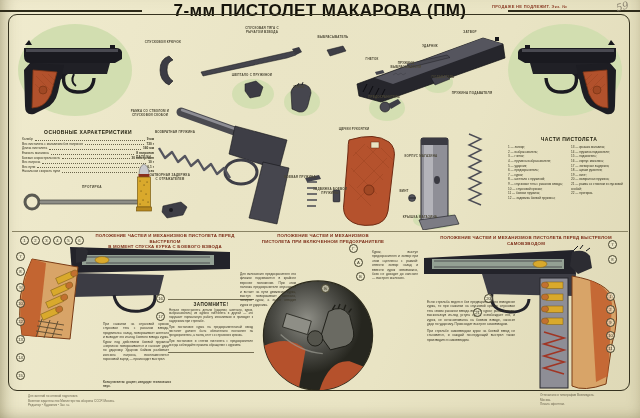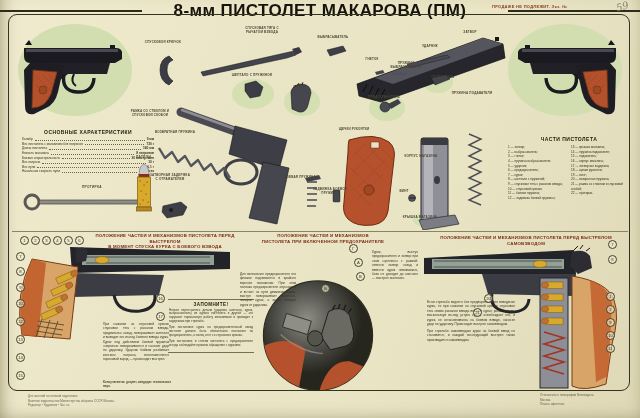--- a/index.html
+++ b/index.html
@@ -43,21 +43,21 @@
     text-shadow:0 0 2px rgba(255,255,255,.35);}
   svg{position:absolute;}
 </style>
 </head>
 <body>
 
 <div class="page">
 
   <div class="rule" style="left:0;width:142px;"></div>
   <div class="rule" style="right:0;width:132px;"></div>
-  <div class="title">8-мм ПИСТОЛЕТ МАКАРОВА (ПМ)</div>
+  <div class="title">7-мм ПИСТОЛЕТ МАКАРОВА (ПМ)</div>
   <div class="stamp">ПРОДАЖЕ НЕ ПОДЛЕЖИТ. Экз. №</div>
   <div class="stamp-num">59</div>
 
   <div class="frame"></div>
 
   <svg style="left:12px;top:18px;" width="126" height="104" viewBox="0 0 126 104">
     <ellipse cx="63" cy="52" rx="57" ry="46" fill="#d2deb0"></ellipse>
     <path d="M13,27 l4,-5 3,5 z" fill="#17171c"></path>
     <path d="M12,30 H104 q5,0 6,4 v7 l-7,4 H18 q-6,0 -6,-7 z" fill="#1a1a20"></path>
     <path d="M14,31 H106 v3 H14 z" fill="#5e5e66" opacity=".7"></path>

